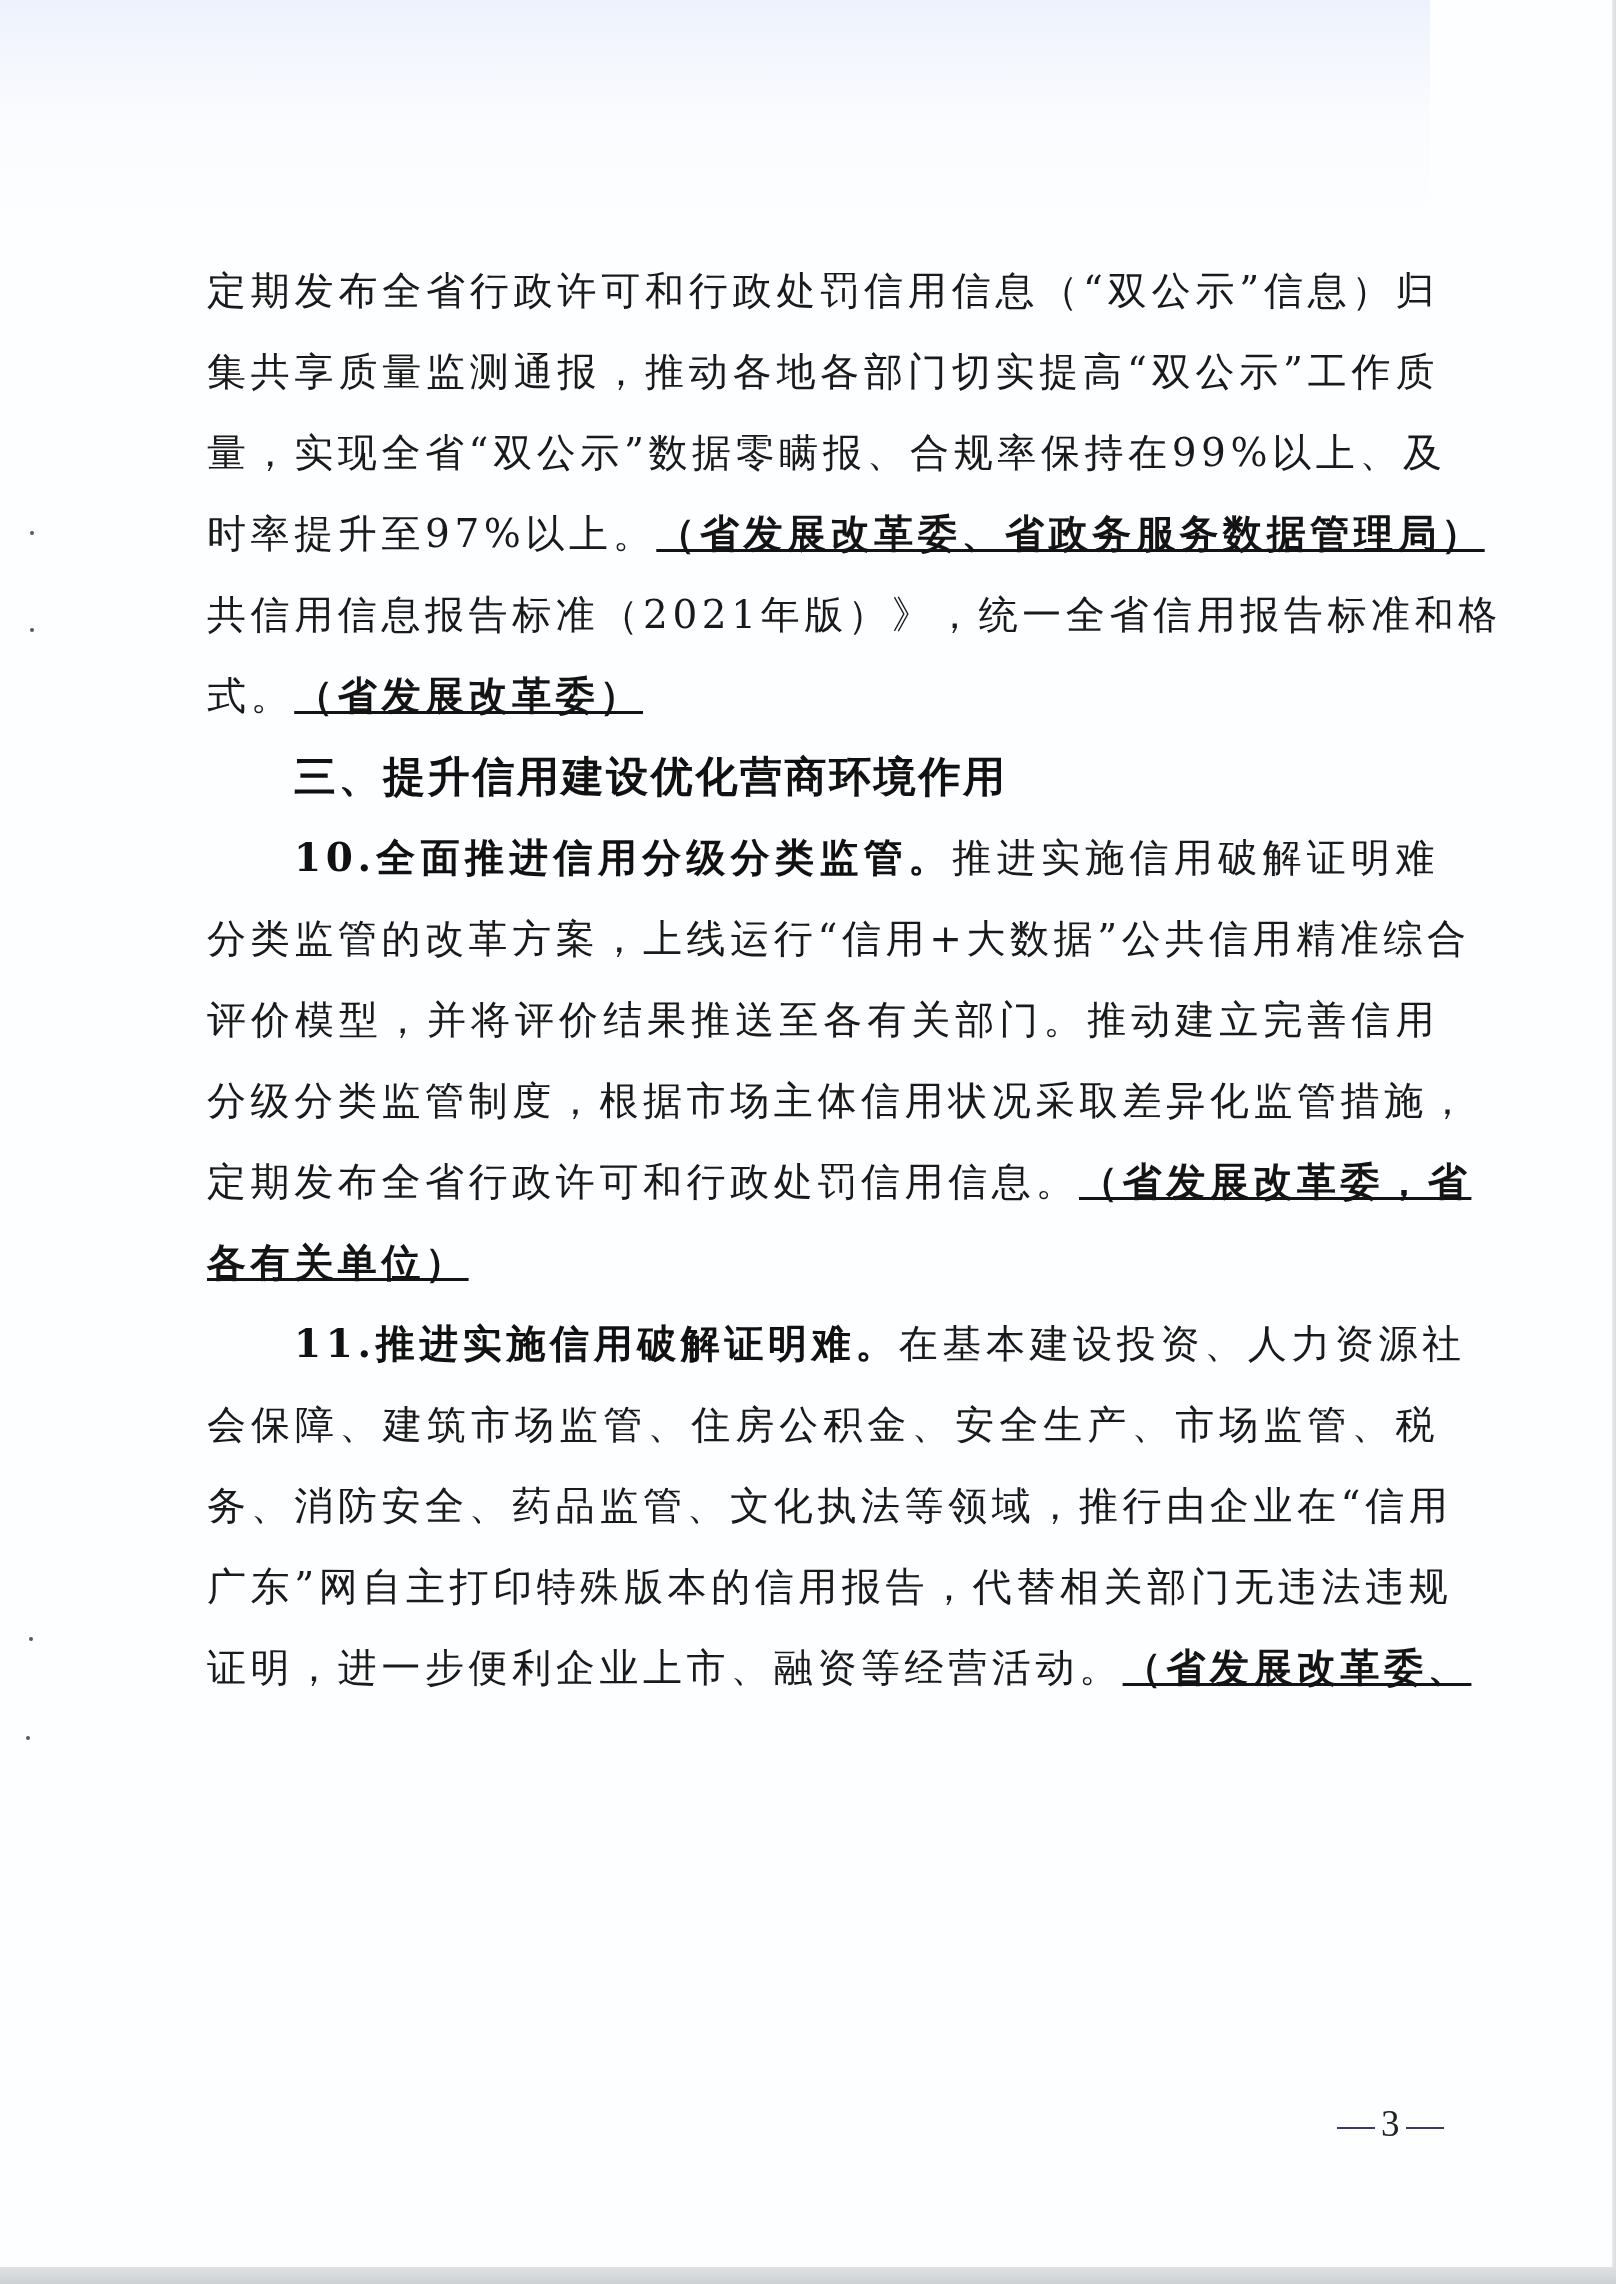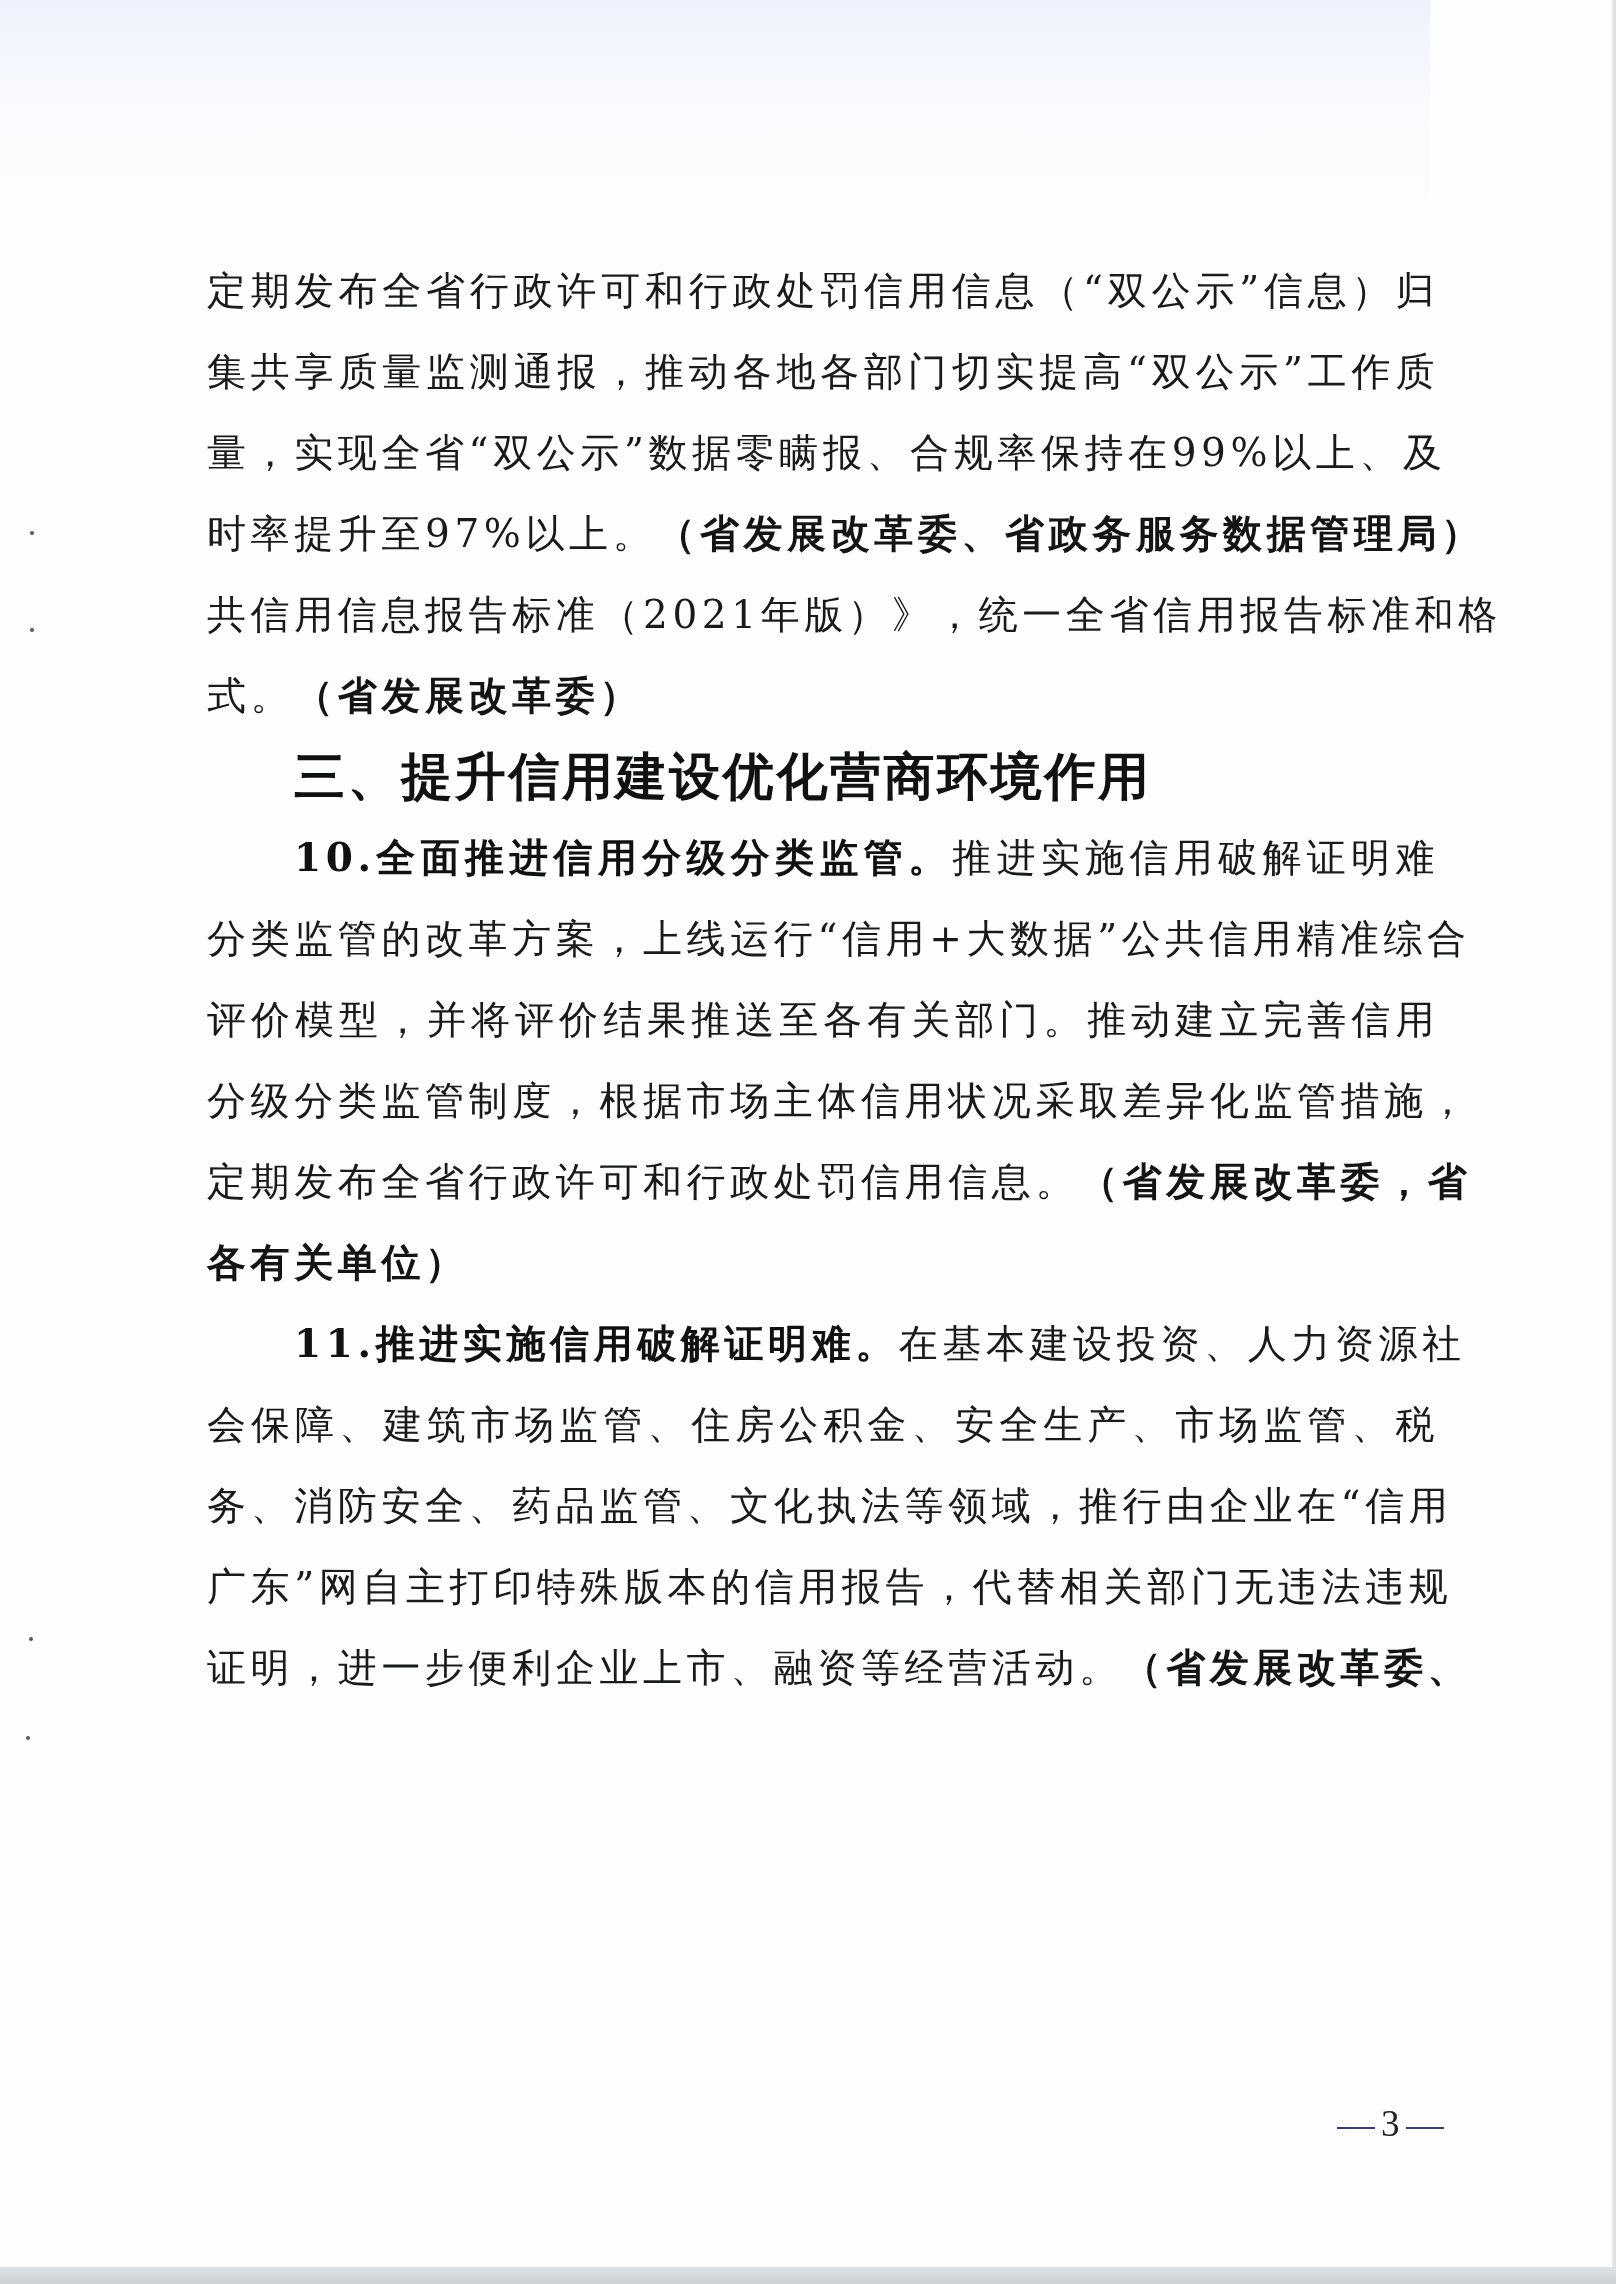--- a/index.html
+++ b/index.html
@@ -69,25 +69,26 @@
     .line.indent {
       padding-left: 87px;
     }
     .bold-title {
       font-weight: bold;
       color: #111;
     }
     .attribution {
       color: #141414;
       font-weight: bold;
+      text-decoration: underline;
     }
     .section-heading {
       font-family: "DejaVu Sans", "Liberation Sans", sans-serif;
       font-weight: bold;
-      font-size: 51px;
+      font-size: 42px;
       color: #111;
       letter-spacing: 2.6px;
     }
     .page-number {
       position: absolute;
       left: 1330px;
       top: 2102px;
       font-family: "Liberation Serif", "DejaVu Serif", serif;
       font-size: 37px;
       color: #222;

